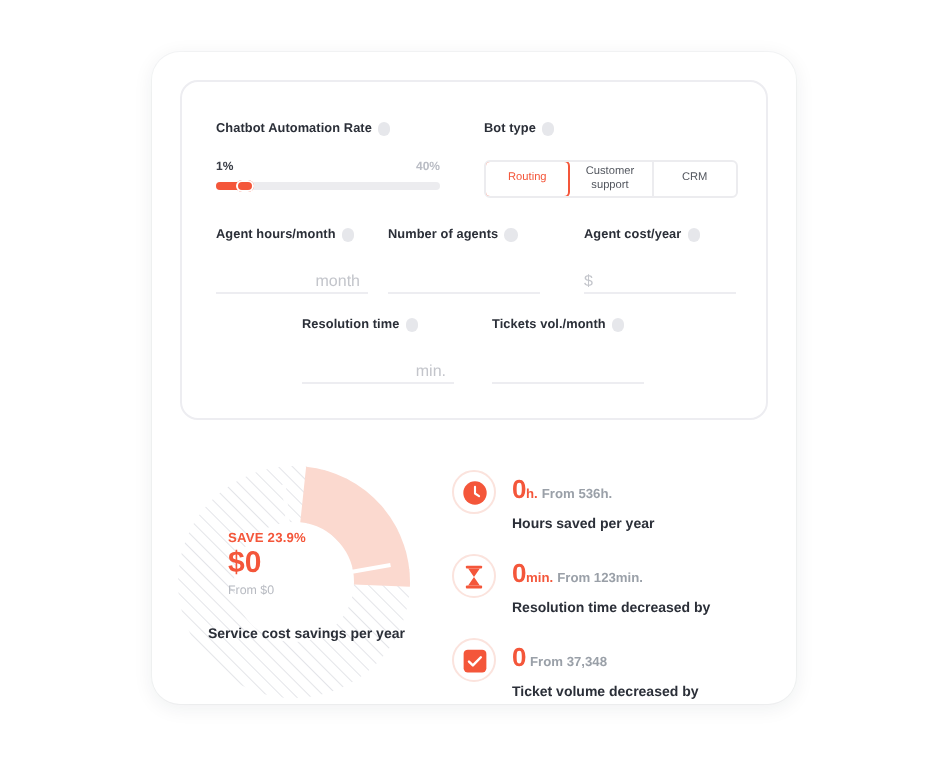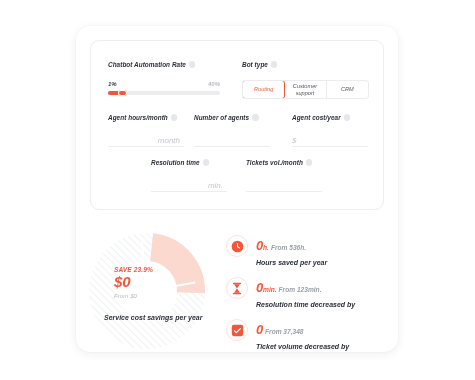--- a/index.html
+++ b/index.html
@@ -12,21 +12,20 @@
   .stage { position: relative; width: 475px; height: 380px; overflow: hidden; background:#fff; }
 
   
   .calc-card {
     position: absolute;
     left: 76px; top: 26px;
     width: 322px; height: 326px;
     background: #ffffff;
     border-radius: 14px;
     box-shadow: 0 2px 10px rgba(30,35,60,.075), 0 0 0 .5px rgba(40,45,70,.035);
-    font-style: italic;
   }
 
   
   .inputs-panel {
     position: absolute;
     left: 14px; top: 14px;
     width: 294px; height: 170px;
     border: 1px solid #ededf1;
     border-radius: 9px;
     background: #fff;

